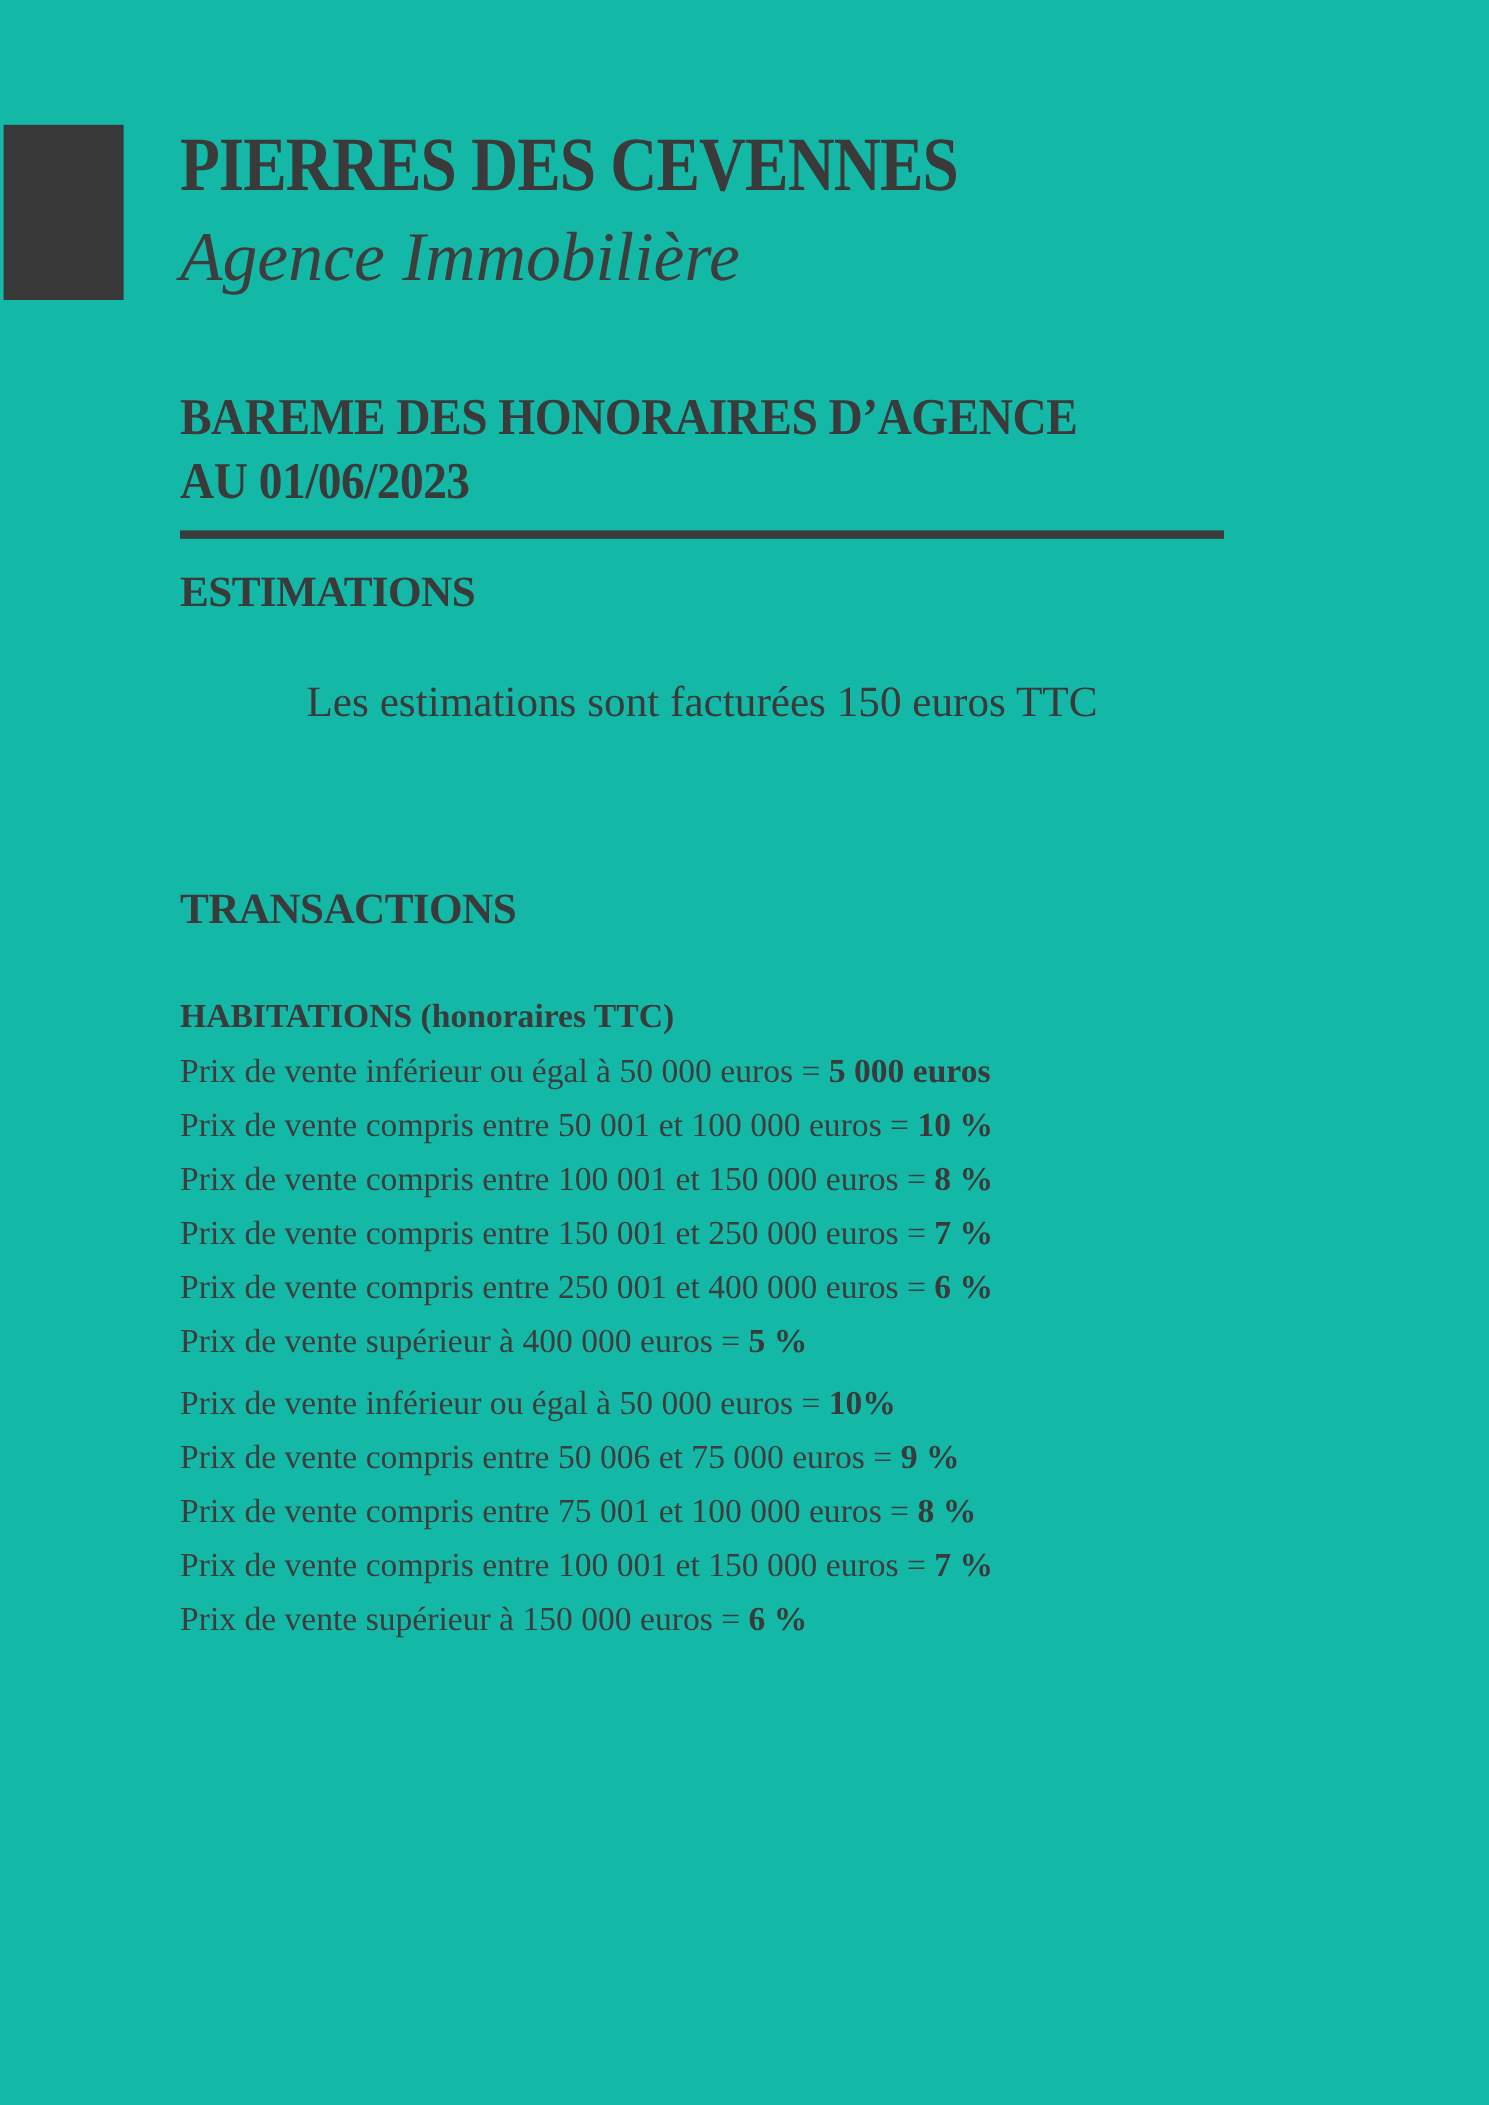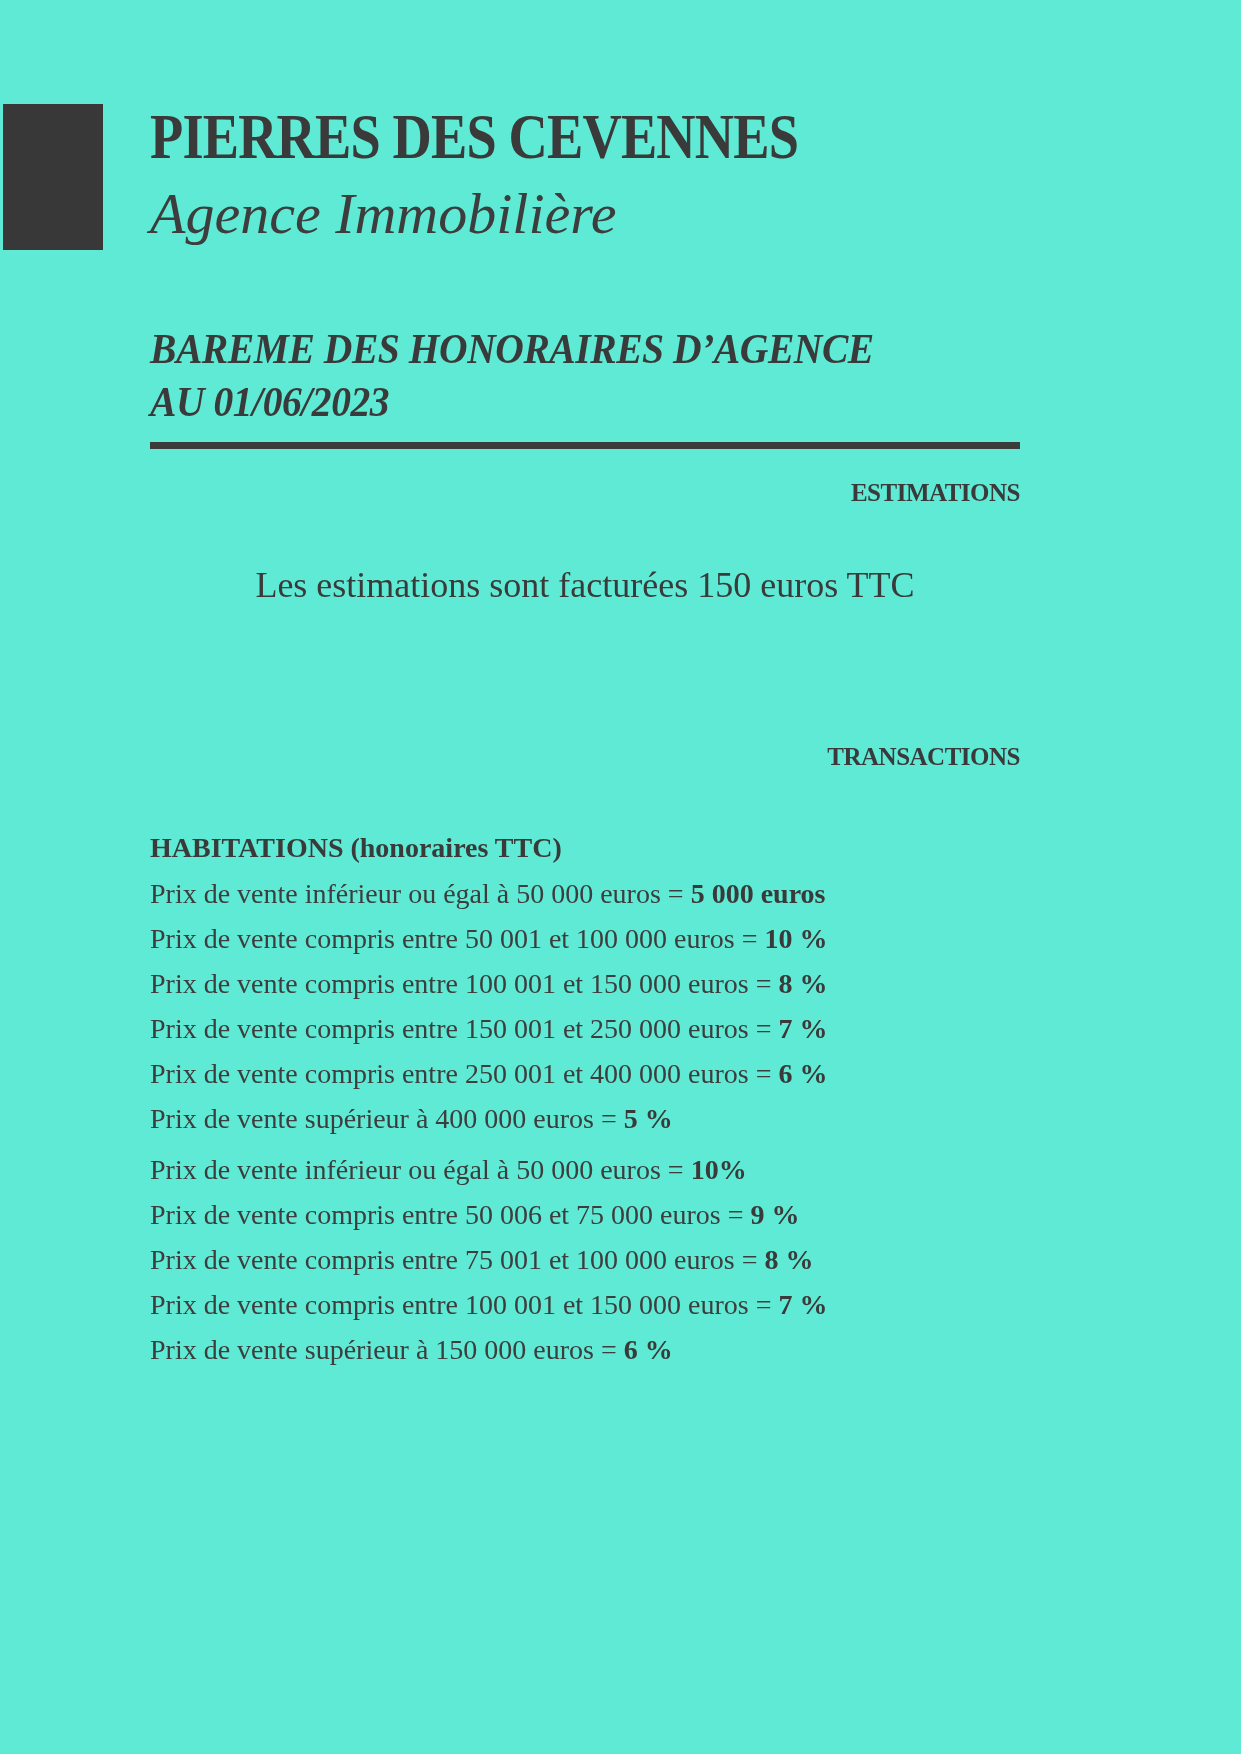--- a/index.html
+++ b/index.html
@@ -1,20 +1,20 @@
 <!DOCTYPE html>
 <html><head>
 <meta charset="utf-8">
 <style>
   html, body { margin: 0; padding: 0; background: #ffffff; }
   .page {
     position: relative;
     width: 1241px;
     height: 1754px;
-    background: #5eead4;
+    background: #14b8a6;
     font-family: "Liberation Serif", serif;
     color: #3a3a3a;
     overflow: hidden;
   }
   .logo-block {
     position: absolute;
     left: 3px;
     top: 104px;
     width: 100px;
     height: 146px;
@@ -47,29 +47,28 @@
   }
   .doc-title {
     margin: 83px 0 0 0;
     font-size: 43px;
     line-height: 53px;
     font-weight: bold;
     letter-spacing: -0.5px;
     padding-bottom: 14px;
     border-bottom: 7px solid #3b3b3b;
     color: #3a3a3a;
-    font-style: italic;
   }
   .doc-title .t-line { display: block; transform: scaleX(0.92); transform-origin: left center; white-space: nowrap; }
   .section-heading {
     margin: 26px 0 0 0;
-    font-size: 25px;
+    font-size: 36px;
     line-height: 36px;
     font-weight: bold;
-    text-align: right;
+    text-align: left;
     letter-spacing: -0.5px;
     color: #3a3a3a;
   }
   .section-heading.transactions { margin-top: 134px; }
   .estimation-note {
     margin: 54px 0 0 0;
     font-size: 36px;
     line-height: 40px;
     font-weight: normal;
     text-align: center;

